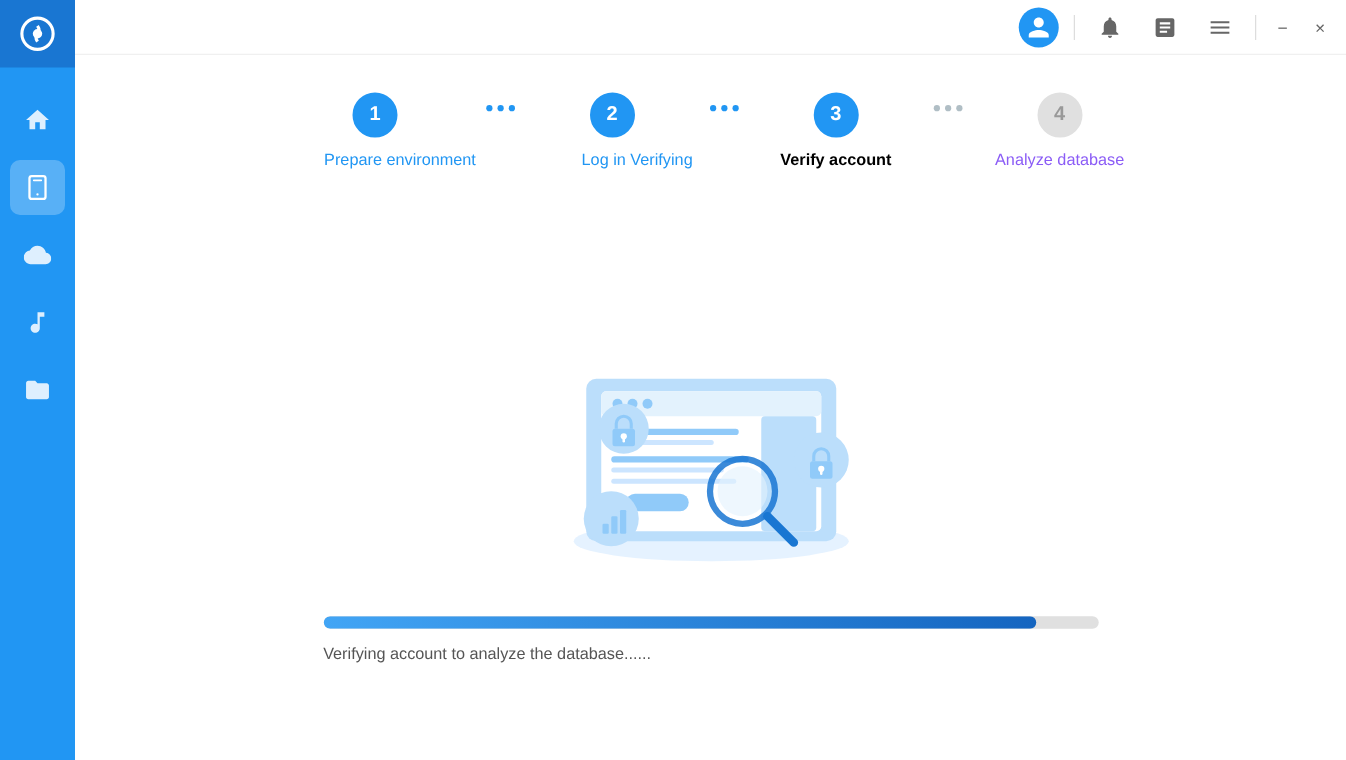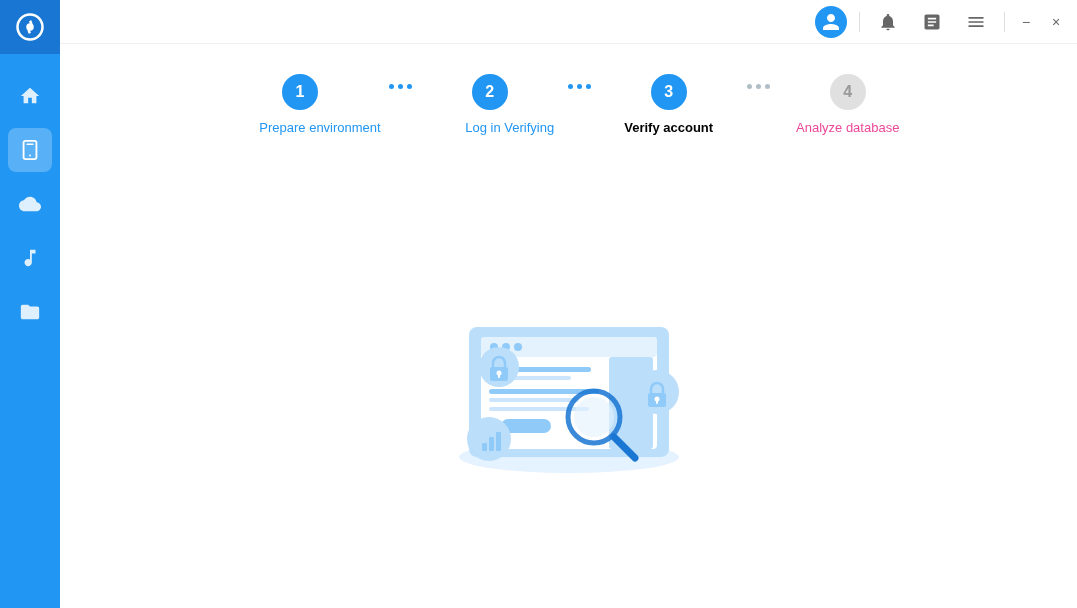--- a/index.html
+++ b/index.html
@@ -151,21 +151,21 @@
       background: #e0e0e0;
       color: #999;
       border: 2px solid #e0e0e0;
     }
     .step-label {
       font-size: 13px;
       text-align: center;
     }
     .step-label.completed { color: #2196f3; margin-left: 40px; }
     .step-label.active { color: #000000; font-weight: bold; }
-    .step-label.inactive { color: #ec4899; }
+    .step-label.inactive { color: #8b5cf6; }
     .step-dots {
       display: flex;
       align-items: center;
       gap: 4px;
       padding-top: 10px;
       margin: 0 8px;
     }
     .dot {
       width: 5px;
       height: 5px;
@@ -391,16 +391,22 @@
         <circle cx="100" cy="126" r="2.5" fill="#fff"></circle>
         <rect x="99" y="127" width="2" height="4" rx="1" fill="#fff"></rect>
 
         <circle cx="90" cy="192" r="22" fill="#bbdefb"></circle>
         <rect x="83" y="196" width="5" height="8" rx="1" fill="#90caf9"></rect>
         <rect x="90" y="190" width="5" height="14" rx="1" fill="#90caf9"></rect>
         <rect x="97" y="185" width="5" height="19" rx="1" fill="#90caf9"></rect>
       </svg>
     </div>
 
+    <div class="progress-section">
+      <div class="progress-bar-container">
+        <div class="progress-bar-fill" style="width: 92%;"></div>
+      </div>
+      <div class="progress-text">Verifying account to analyze the database......</div>
+    </div>
 
   </div>
 
 </div>
 
 </body></html>

